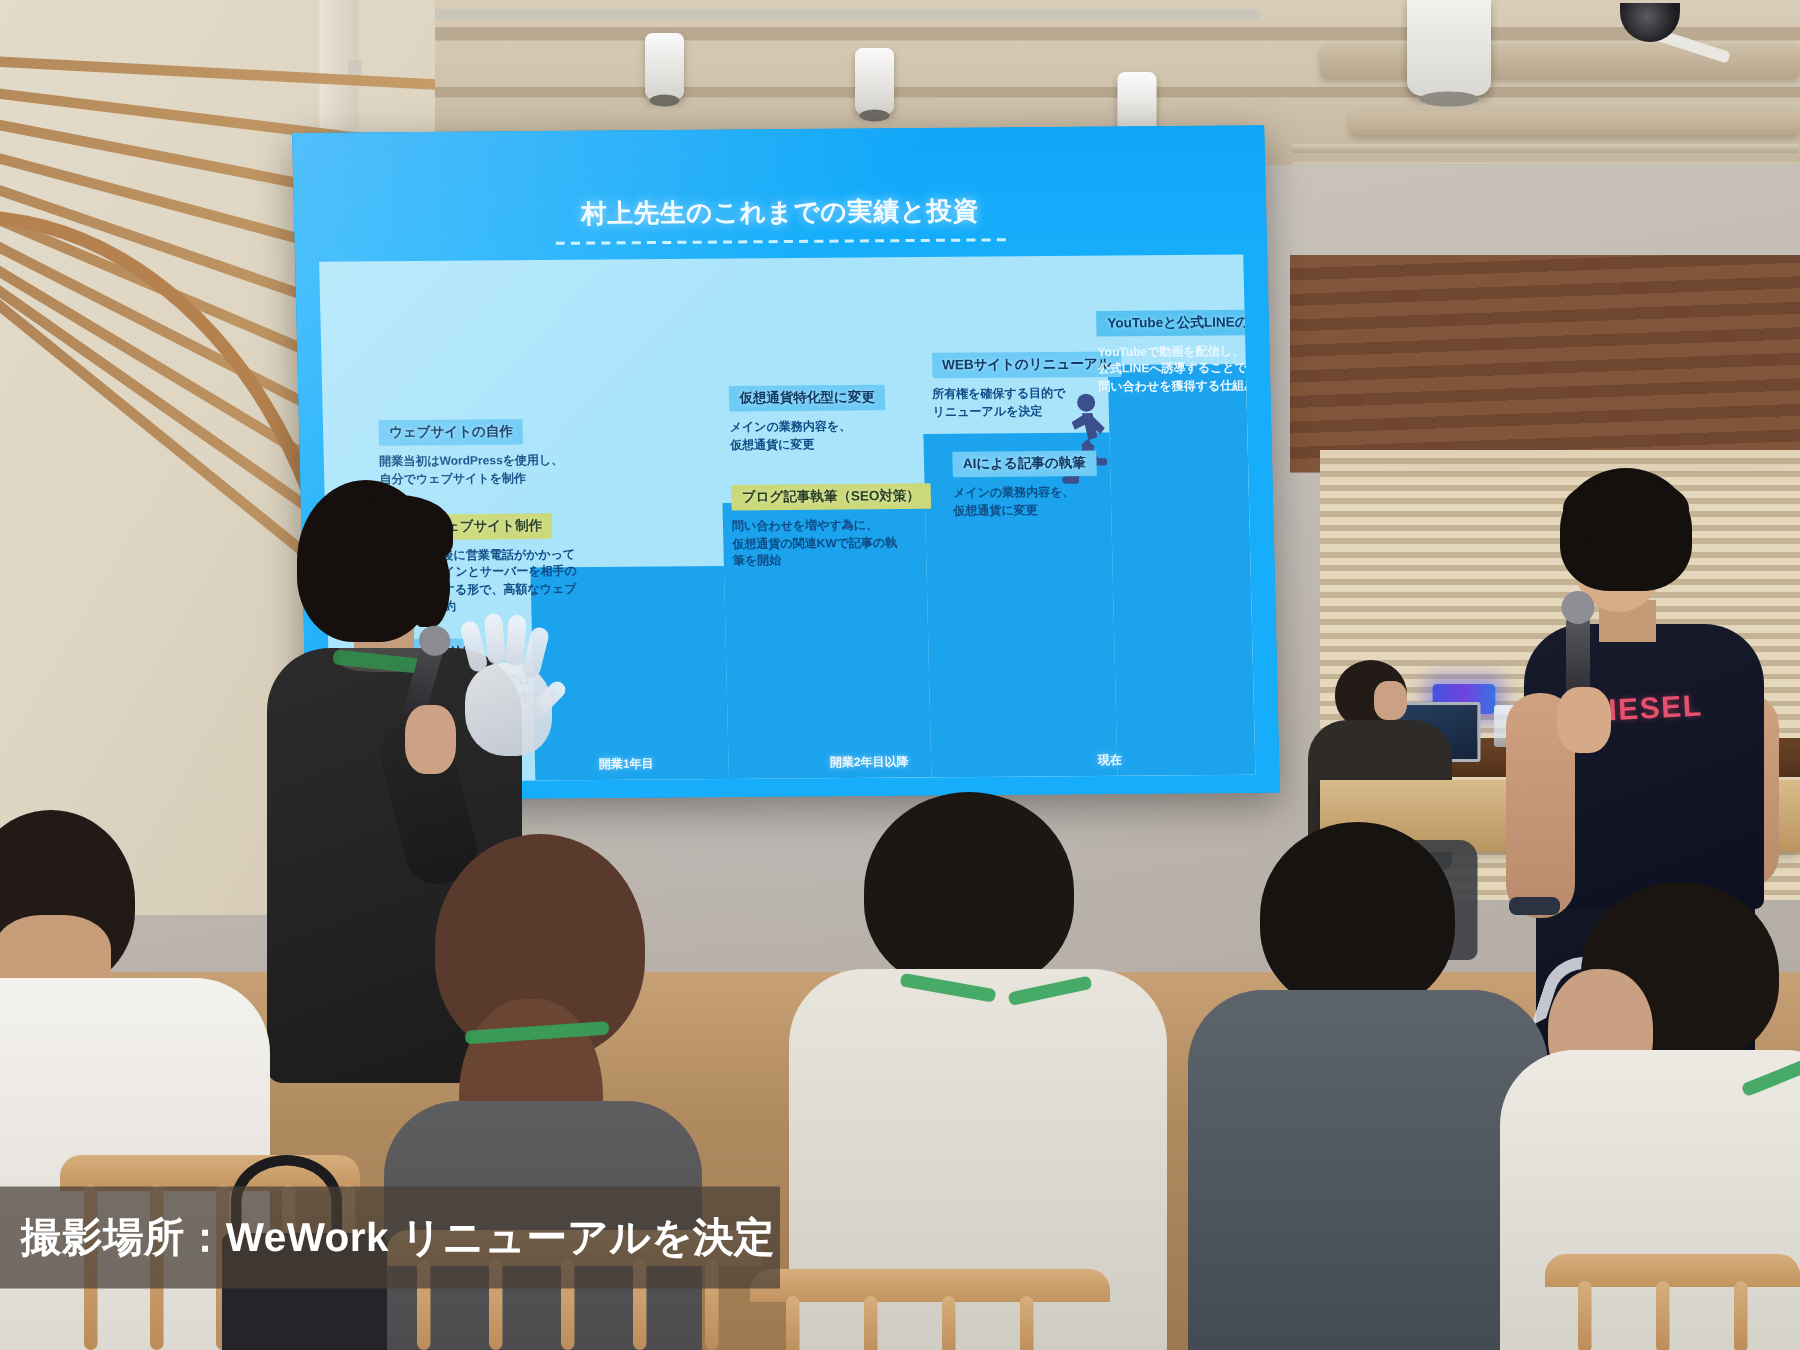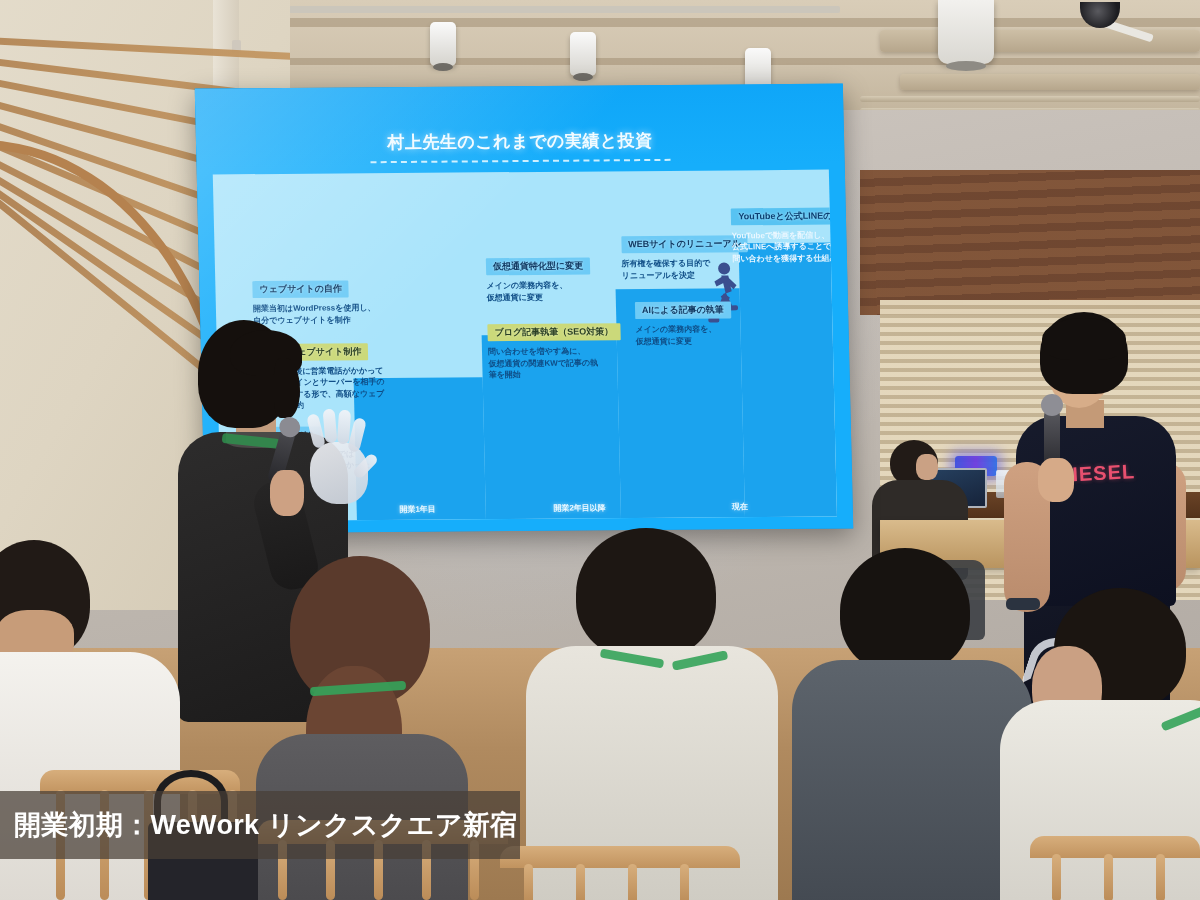--- a/index.html
+++ b/index.html
@@ -567,16 +567,16 @@
     <div class="spindle" style="left:74px;top:18px;height:48px;"></div>
     <div class="spindle" style="left:126px;top:18px;height:48px;"></div>
   </div>
 
   <div class="bag">
     <div class="handle"></div>
     <div class="body"></div>
   </div>
 
   <div class="caption-bar">
-    <span class="caption-text">開業初期：WeWork リンクスクエア新宿</span>
+    <span class="caption-text">撮影場所：WeWork リニューアルを決定</span>
   </div>
 
 </div>
 
 </body></html>

